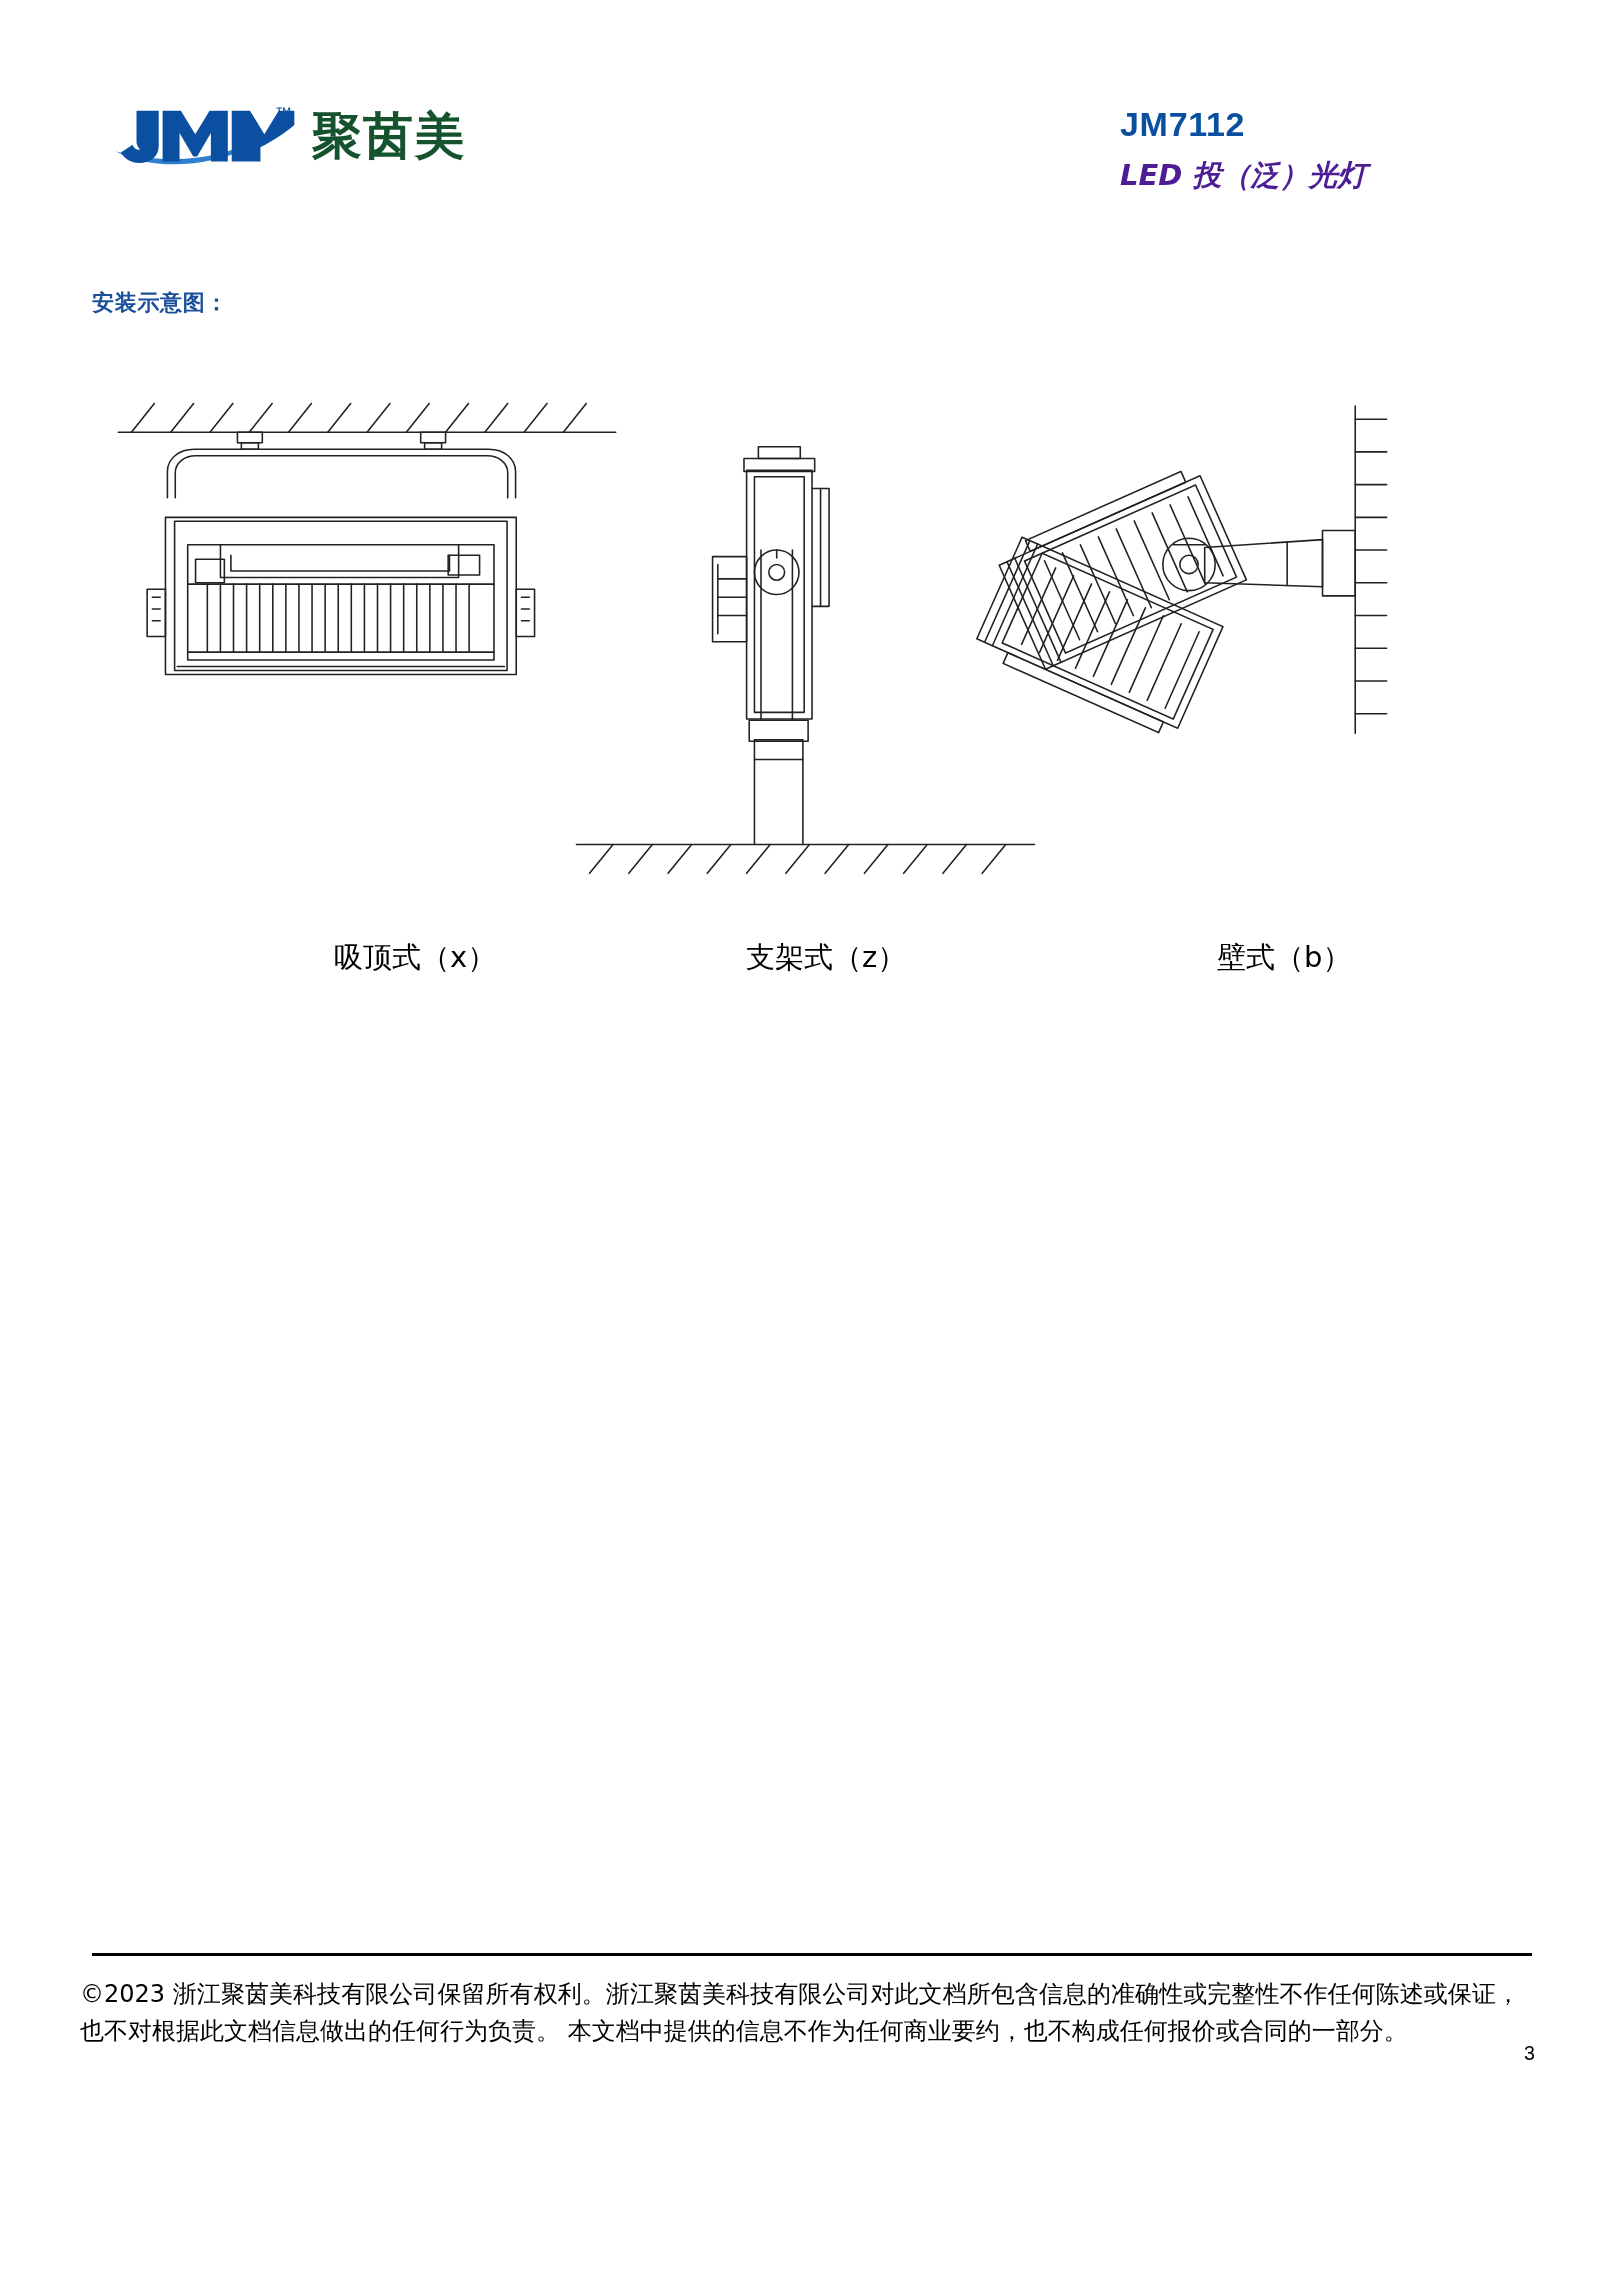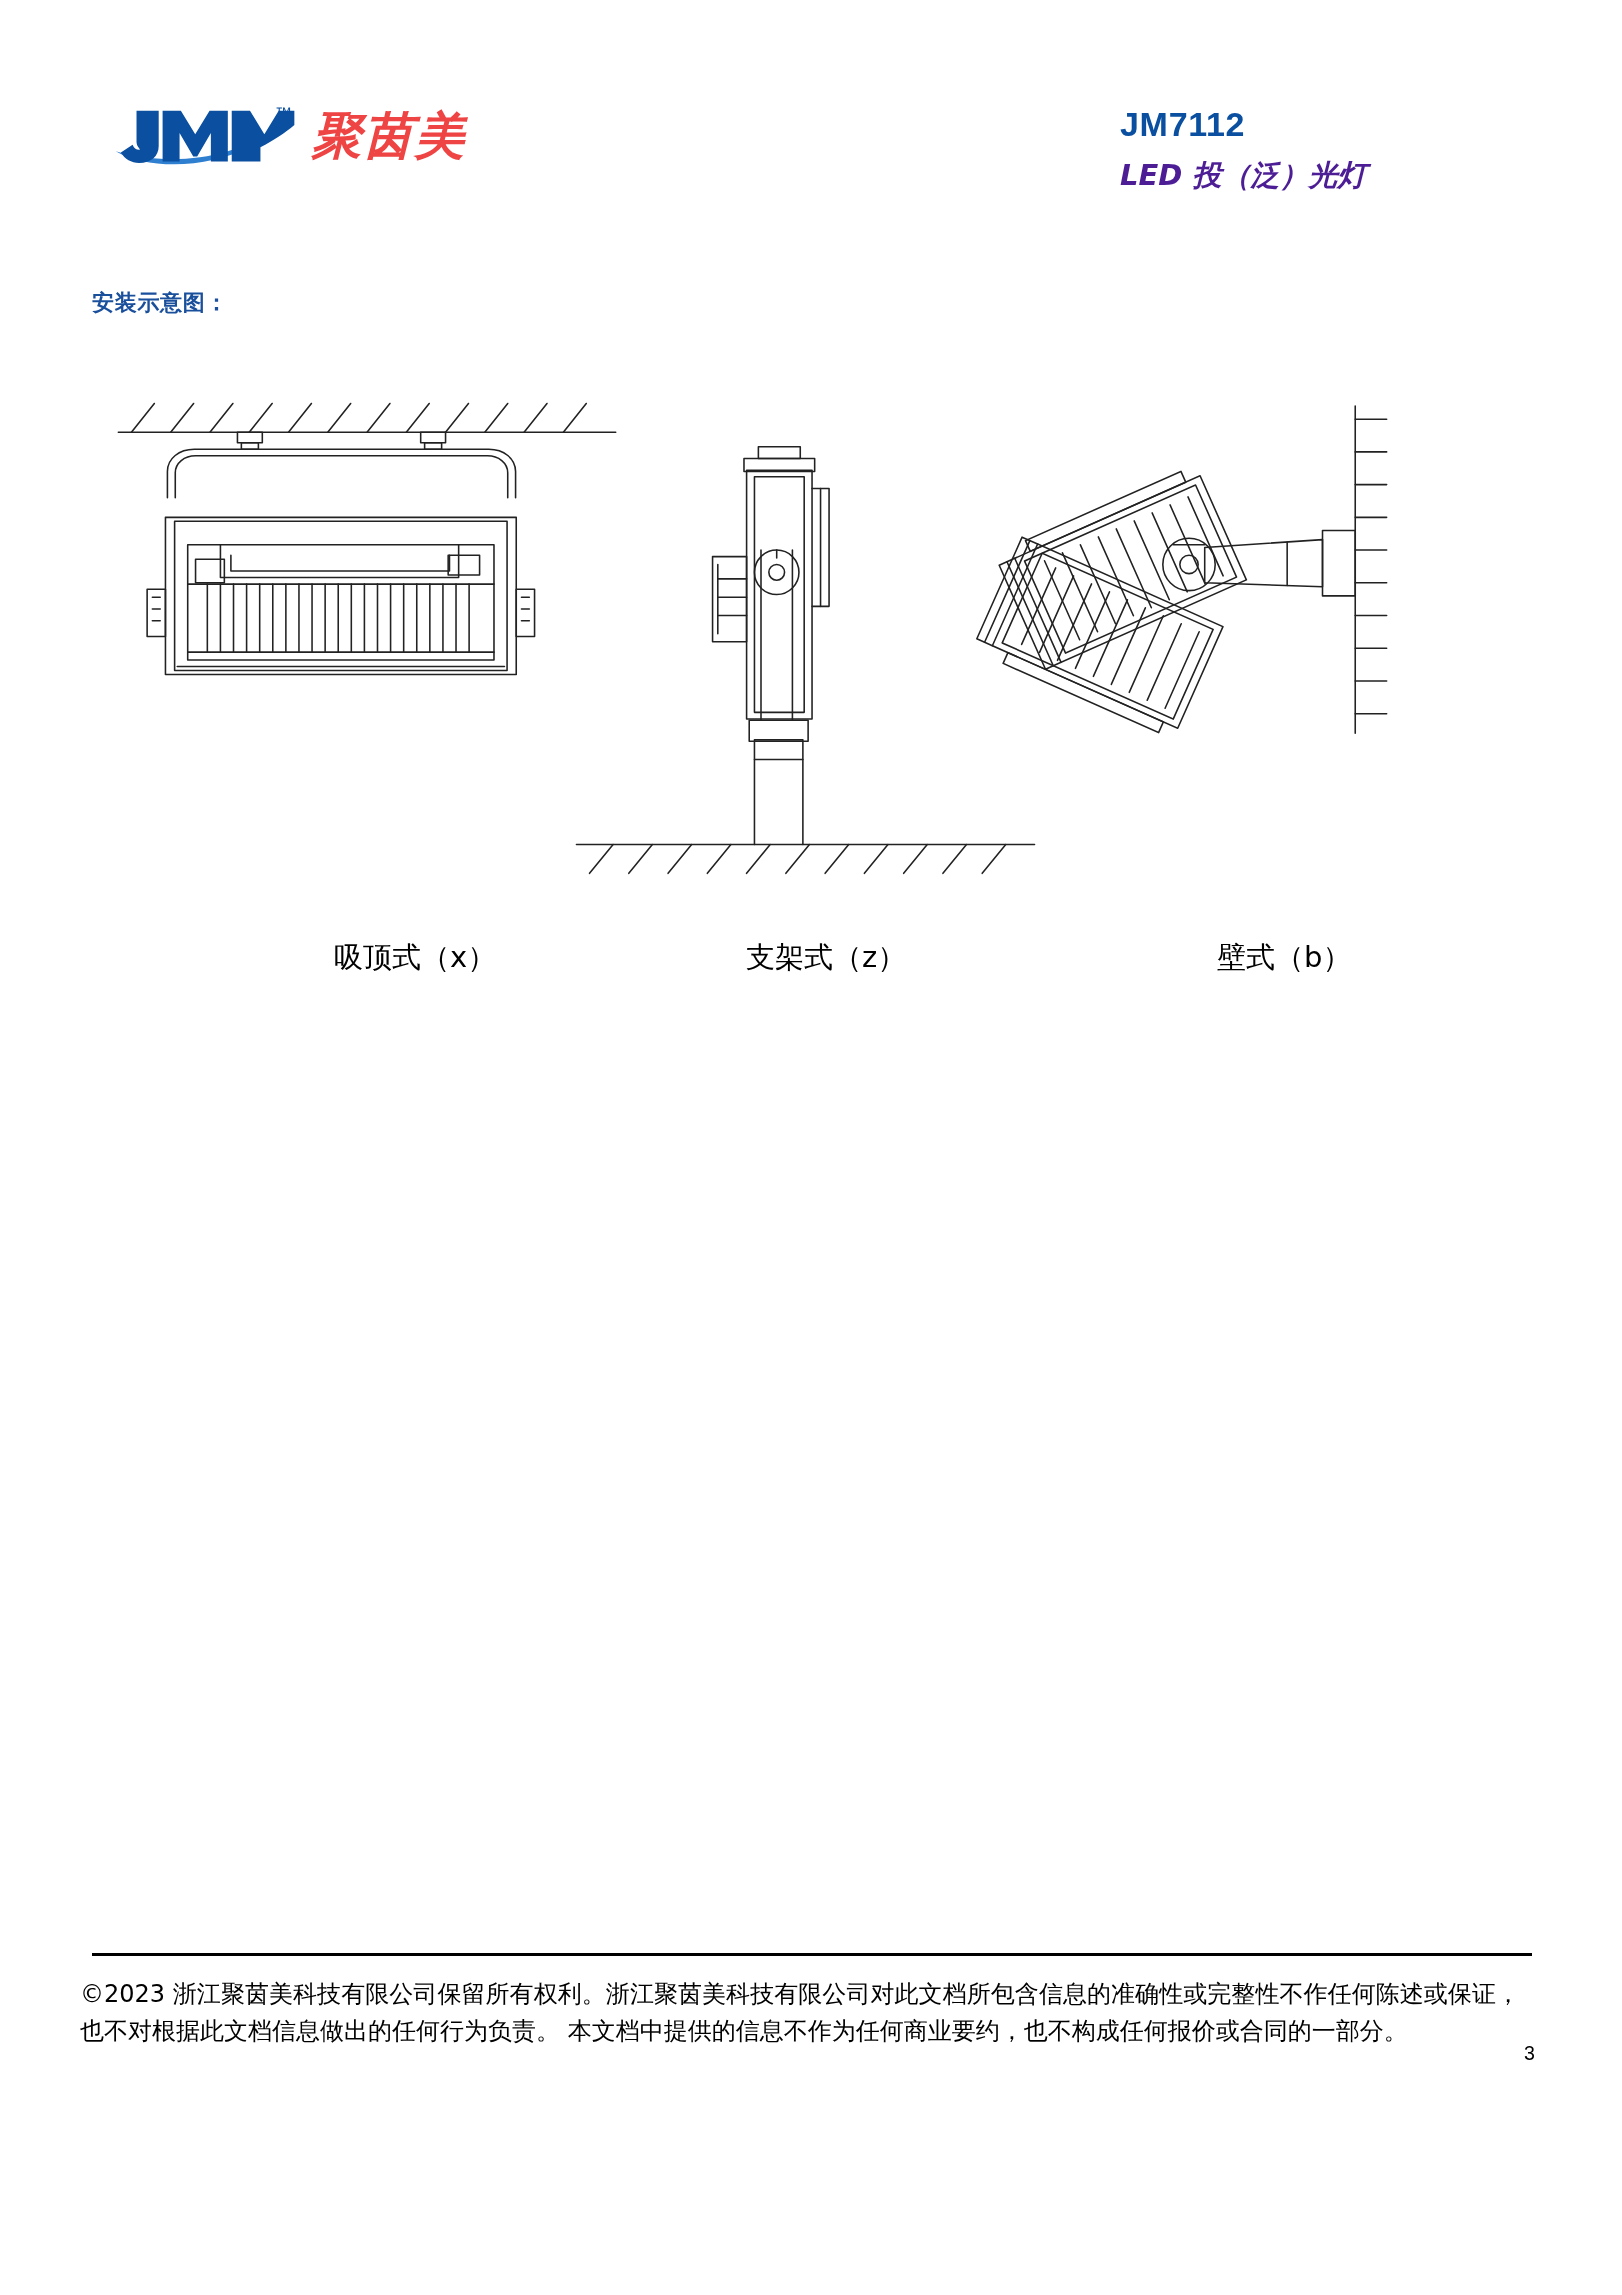--- a/index.html
+++ b/index.html
@@ -41,24 +41,23 @@
     left: 165px;
     top: 5.2px;
     font-size: 17px;
     color: #0a4fa0;
     font-family: "Liberation Sans", sans-serif;
   }
   .logo-text {
     margin-left: 11.8px;
     font-size: 50px;
     font-weight: bold;
-    color: #ef4444;
+    color: #14532d;
     letter-spacing: 1.3px;
     font-family: "DejaVu Sans", sans-serif;
-    font-style: italic;
   }
   .header-right {
     position: absolute;
     right: 110px;
     top: 105px;
     text-align: left;
     width: 393px;
   }
   .model-title {
     font-size: 34px;

